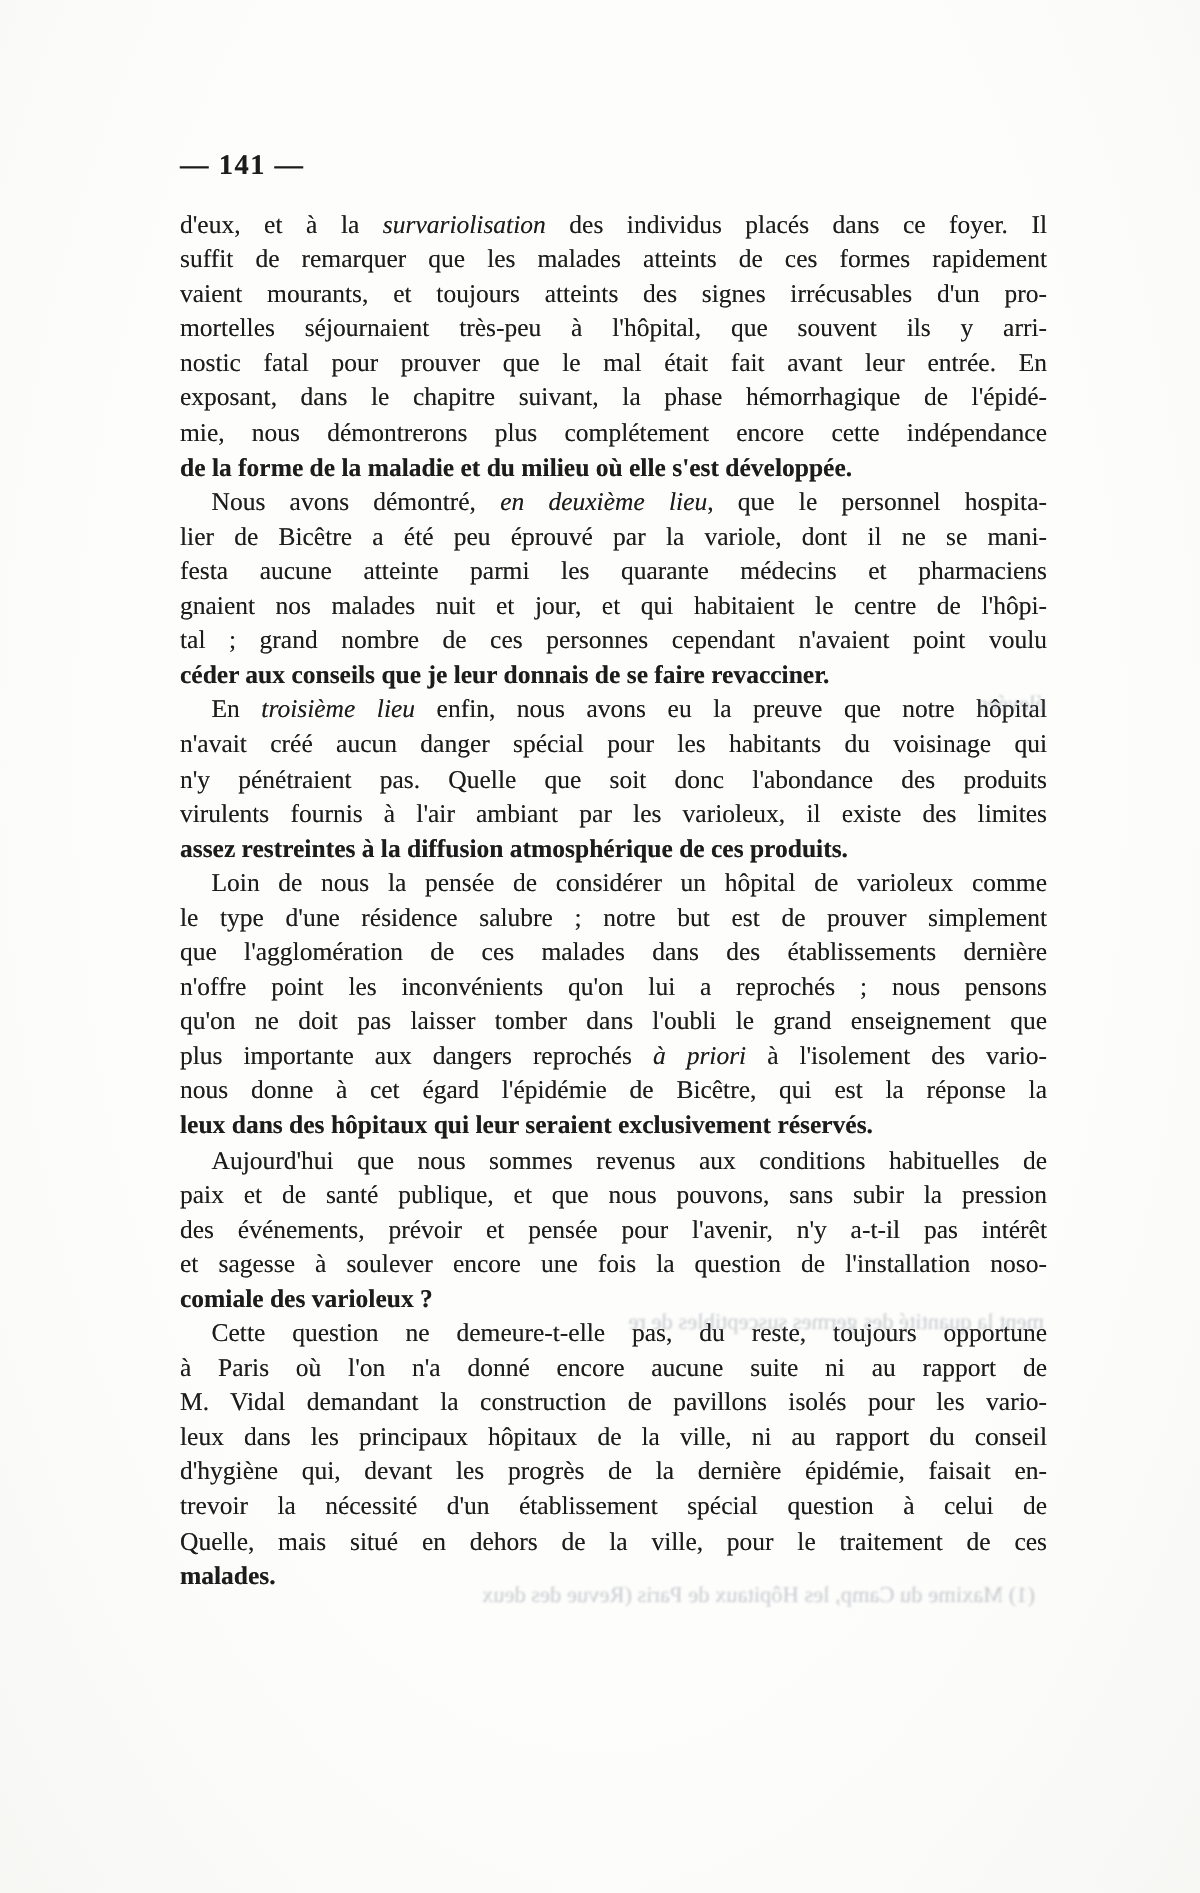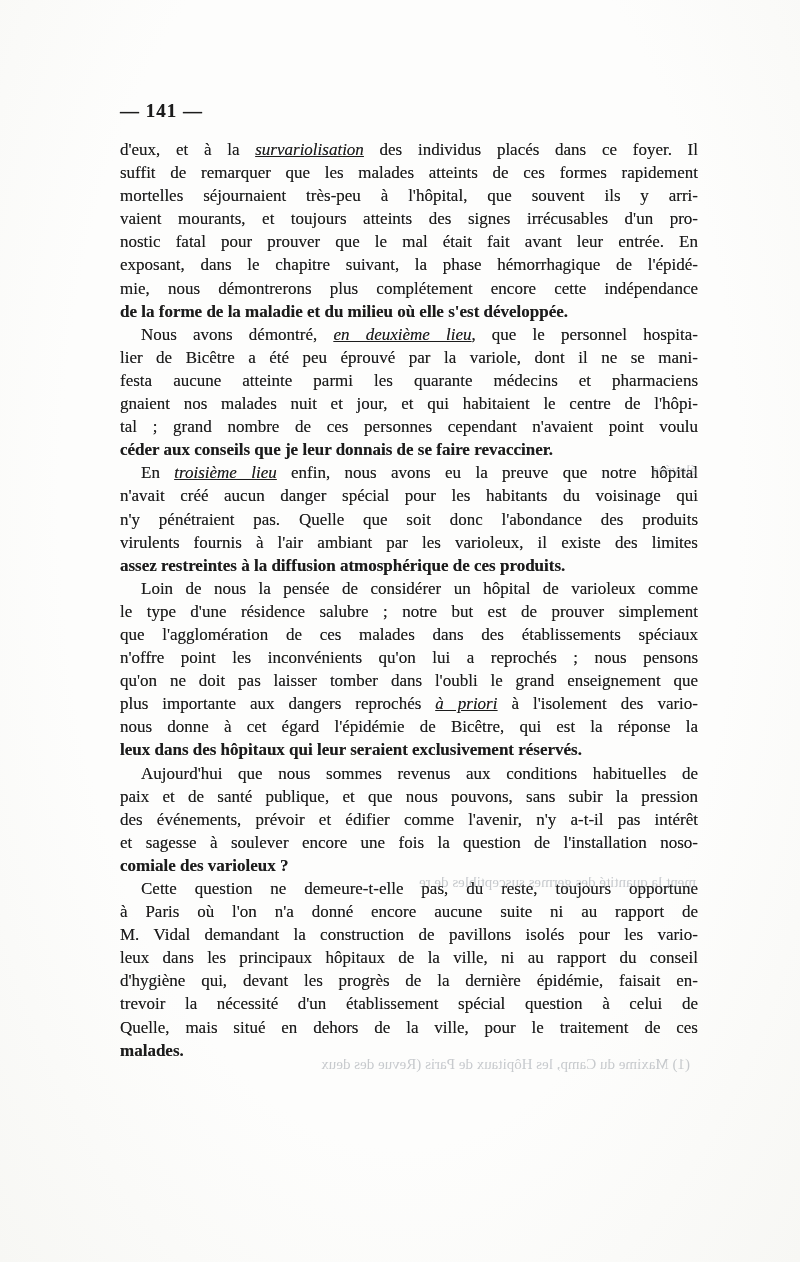--- a/index.html
+++ b/index.html
@@ -47,21 +47,20 @@
   }
   .line.last {
     text-align-last: left;
     font-weight: bold;
   }
   .line.indent {
     text-indent: 21px;
   }
   .line i {
     font-style: italic;
-    text-decoration: underline;
   }
   .bleed {
     position: absolute;
     transform: scaleX(-1);
     color: rgba(110, 118, 130, 0.38);
     font-size: 15px;
     line-height: 17px;
     filter: blur(0.6px);
     text-align: left;
     pointer-events: none;
@@ -72,22 +71,22 @@
 <body>
 
 <div class="page">
   <div class="page-header">
     <span>— 141 —</span>
   </div>
   <div class="page-text">
       <div class="paragraph">
         <div class="line">d'eux, et à la <i>survariolisation</i> des individus placés dans ce foyer. Il</div>
         <div class="line">suffit de remarquer que les malades atteints de ces formes rapidement</div>
+        <div class="line">vaient mourants, et toujours atteints des signes irrécusables d'un pro-</div>
         <div class="line">mortelles séjournaient très-peu à l'hôpital, que souvent ils y arri-</div>
-        <div class="line">vaient mourants, et toujours atteints des signes irrécusables d'un pro-</div>
         <div class="line">nostic fatal pour prouver que le mal était fait avant leur entrée. En</div>
         <div class="line">exposant, dans le chapitre suivant, la phase hémorrhagique de l'épidé-</div>
         <div class="line">mie, nous démontrerons plus complétement encore cette indépendance</div>
         <div class="line last">de la forme de la maladie et du milieu où elle s'est développée.</div>
       </div>
       <div class="paragraph">
         <div class="line indent">Nous avons démontré, <i>en deuxième lieu</i>, que le personnel hospita-</div>
         <div class="line">lier de Bicêtre a été peu éprouvé par la variole, dont il ne se mani-</div>
         <div class="line">festa aucune atteinte parmi les quarante médecins et pharmaciens</div>
         <div class="line">gnaient nos malades nuit et jour, et qui habitaient le centre de l'hôpi-</div>
@@ -97,31 +96,31 @@
       <div class="paragraph">
         <div class="line indent">En <i>troisième lieu</i> enfin, nous avons eu la preuve que notre hôpital</div>
         <div class="line">n'avait créé aucun danger spécial pour les habitants du voisinage qui</div>
         <div class="line">n'y pénétraient pas. Quelle que soit donc l'abondance des produits</div>
         <div class="line">virulents fournis à l'air ambiant par les varioleux, il existe des limites</div>
         <div class="line last">assez restreintes à la diffusion atmosphérique de ces produits.</div>
       </div>
       <div class="paragraph">
         <div class="line indent">Loin de nous la pensée de considérer un hôpital de varioleux comme</div>
         <div class="line">le type d'une résidence salubre ; notre but est de prouver simplement</div>
-        <div class="line">que l'agglomération de ces malades dans des établissements spéciaux</div>
+        <div class="line">que l'agglomération de ces malades dans des établissements dernière</div>
         <div class="line">n'offre point les inconvénients qu'on lui a reprochés ; nous pensons</div>
         <div class="line">qu'on ne doit pas laisser tomber dans l'oubli le grand enseignement que</div>
         <div class="line">plus importante aux dangers reprochés <i>à priori</i> à l'isolement des vario-</div>
         <div class="line">nous donne à cet égard l'épidémie de Bicêtre, qui est la réponse la</div>
         <div class="line last">leux dans des hôpitaux qui leur seraient exclusivement réservés.</div>
       </div>
       <div class="paragraph">
         <div class="line indent">Aujourd'hui que nous sommes revenus aux conditions habituelles de</div>
         <div class="line">paix et de santé publique, et que nous pouvons, sans subir la pression</div>
-        <div class="line">des événements, prévoir et édifier comme l'avenir, n'y a-t-il pas intérêt</div>
+        <div class="line">des événements, prévoir et pensée pour l'avenir, n'y a-t-il pas intérêt</div>
         <div class="line">et sagesse à soulever encore une fois la question de l'installation noso-</div>
         <div class="line last">comiale des varioleux ?</div>
       </div>
       <div class="paragraph">
         <div class="line indent">Cette question ne demeure-t-elle pas, du reste, toujours opportune</div>
         <div class="line">à Paris où l'on n'a donné encore aucune suite ni au rapport de</div>
         <div class="line">M. Vidal demandant la construction de pavillons isolés pour les vario-</div>
         <div class="line">leux dans les principaux hôpitaux de la ville, ni au rapport du conseil</div>
         <div class="line">d'hygiène qui, devant les progrès de la dernière épidémie, faisait en-</div>
         <div class="line">trevoir la nécessité d'un établissement spécial question à celui de</div>

